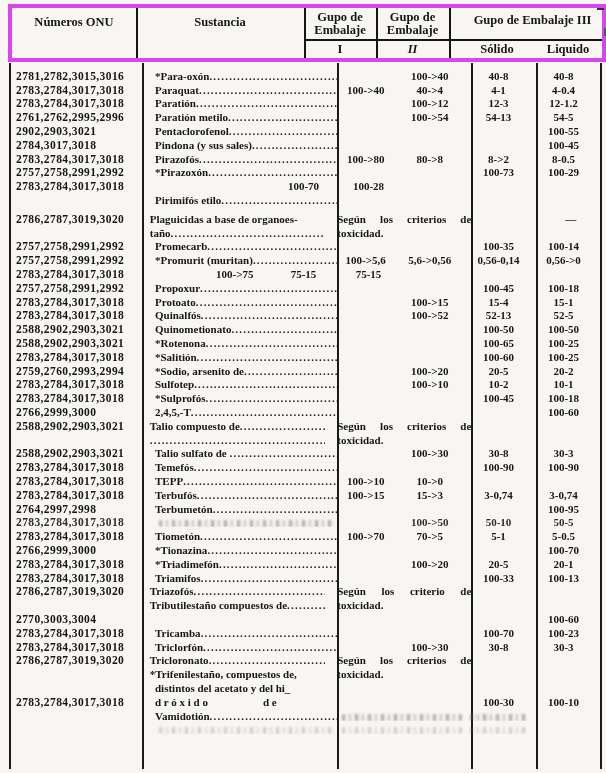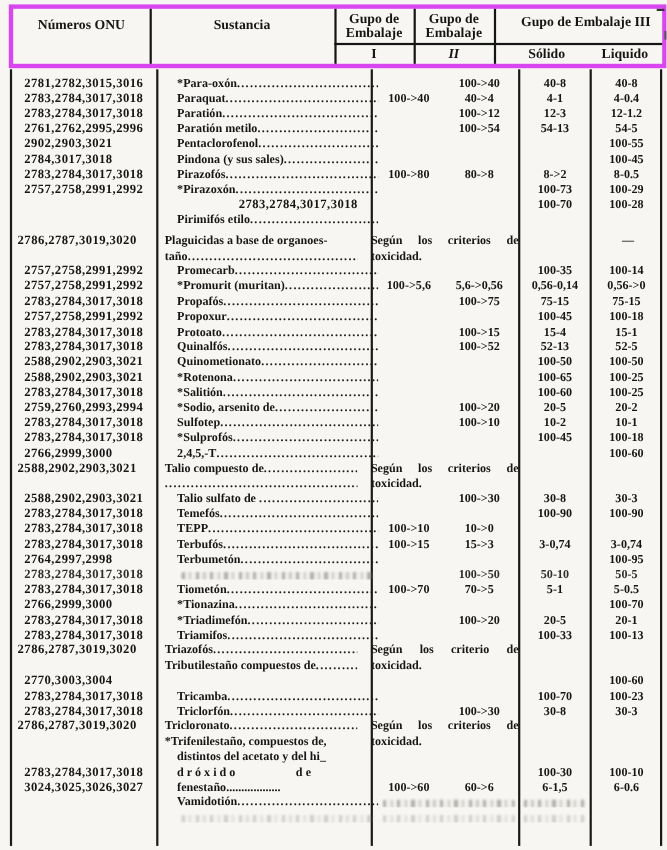--- a/index.html
+++ b/index.html
@@ -27,21 +27,21 @@
 
   
   .vrule{position:absolute;top:63px;bottom:4px;width:2px;background:#1a1a1a;}
 
   
   .tbody{
     position:absolute;left:10px;top:64px;width:592px;
     padding-top:5px;
     font-size:11px;font-weight:600;
   }
-  .row{display:flex;height:13.8px;align-items:center;justify-content:flex-end;}
+  .row{display:flex;height:13.8px;align-items:center;}
   .c{overflow:hidden;white-space:nowrap;}
   .c-onu{width:133px;padding-left:6px;box-sizing:border-box;letter-spacing:.4px;font-size:11.5px;}
   .c-name{width:195px;padding-left:12px;box-sizing:border-box;display:flex;}
   .nm{white-space:pre;}
   .dots{flex:1;overflow:hidden;white-space:nowrap;color:#1c1c1c;}
   .dots::after{content:"..........................................................................";letter-spacing:1.2px;}
   .c-zone{width:128px;display:flex;}
   .c-gi{width:58px;text-align:center;}
   .c-gii{width:76px;text-align:center;}
   .c-span{width:158px;padding-left:12px;box-sizing:border-box;white-space:nowrap;overflow:hidden;}
@@ -266,24 +266,20 @@
         </div>
         <div class="c c-zone">
           <div class="c c-gi">100-&gt;5,6</div>
           <div class="c c-gii">5,6-&gt;0,56</div>
         </div>
         <div class="c c-sol">0,56-0,14</div>
         <div class="c c-liq">0,56-&gt;0</div>
       </div>
       <div class="row">
         <div class="c c-onu">2783,2784,3017,3018</div>
-        <div class="c c-name">
-          <span class="nm">Propafós</span>
-          <span class="dots"></span>
-        </div>
         <div class="c c-zone">
           <div class="c c-gi"></div>
           <div class="c c-gii">100-&gt;75</div>
         </div>
         <div class="c c-sol">75-15</div>
         <div class="c c-liq">75-15</div>
       </div>
       <div class="row">
         <div class="c c-onu">2757,2758,2991,2992</div>
         <div class="c c-name">
@@ -657,32 +653,20 @@
         <div class="c c-onu">2783,2784,3017,3018</div>
         <div class="c c-name">
           <span class="nm">d r ó x i d o                    d e</span>
         </div>
         <div class="c c-zone">
           <div class="c c-gi"></div>
           <div class="c c-gii"></div>
         </div>
         <div class="c c-sol">100-30</div>
         <div class="c c-liq">100-10</div>
-      </div>
-      <div class="row">
-        <div class="c c-onu">3024,3025,3026,3027</div>
-        <div class="c c-name">
-          <span class="nm">fenestaño..................</span>
-        </div>
-        <div class="c c-zone">
-          <div class="c c-gi">100-&gt;60</div>
-          <div class="c c-gii">60-&gt;6</div>
-        </div>
-        <div class="c c-sol">6-1,5</div>
-        <div class="c c-liq">6-0.6</div>
       </div>
       <div class="row">
         <div class="c c-onu"></div>
         <div class="c c-name">
           <span class="nm">Vamidotión</span>
           <span class="dots"></span>
         </div>
         <div class="c c-zone">
           <span class="smudge"></span>
         </div>

